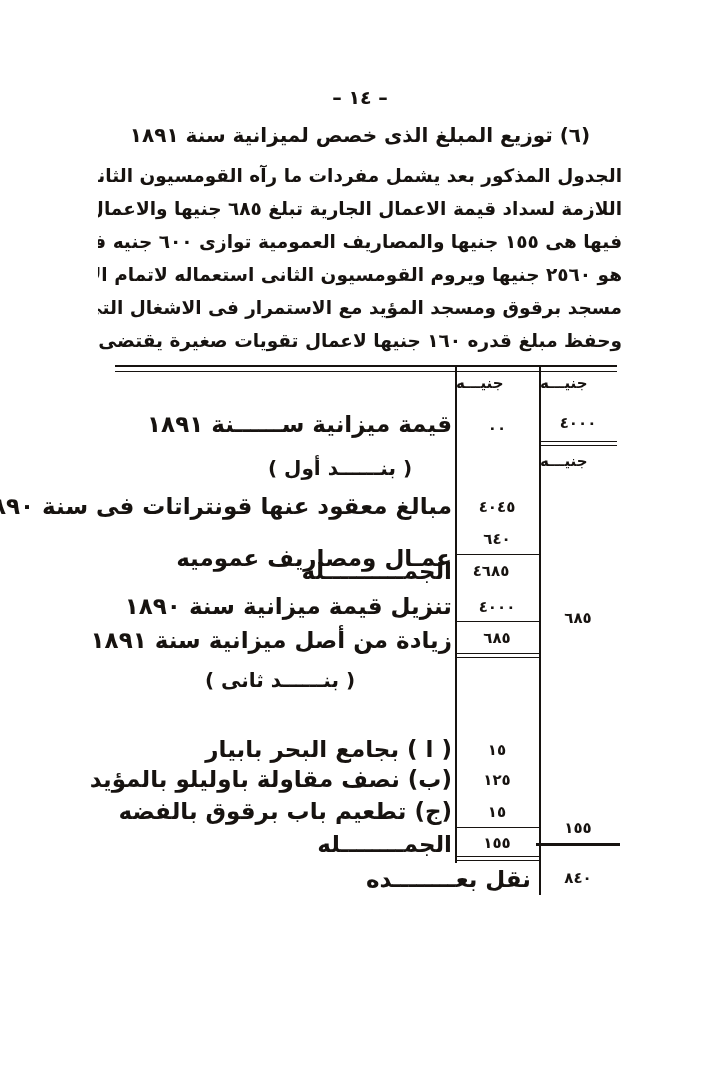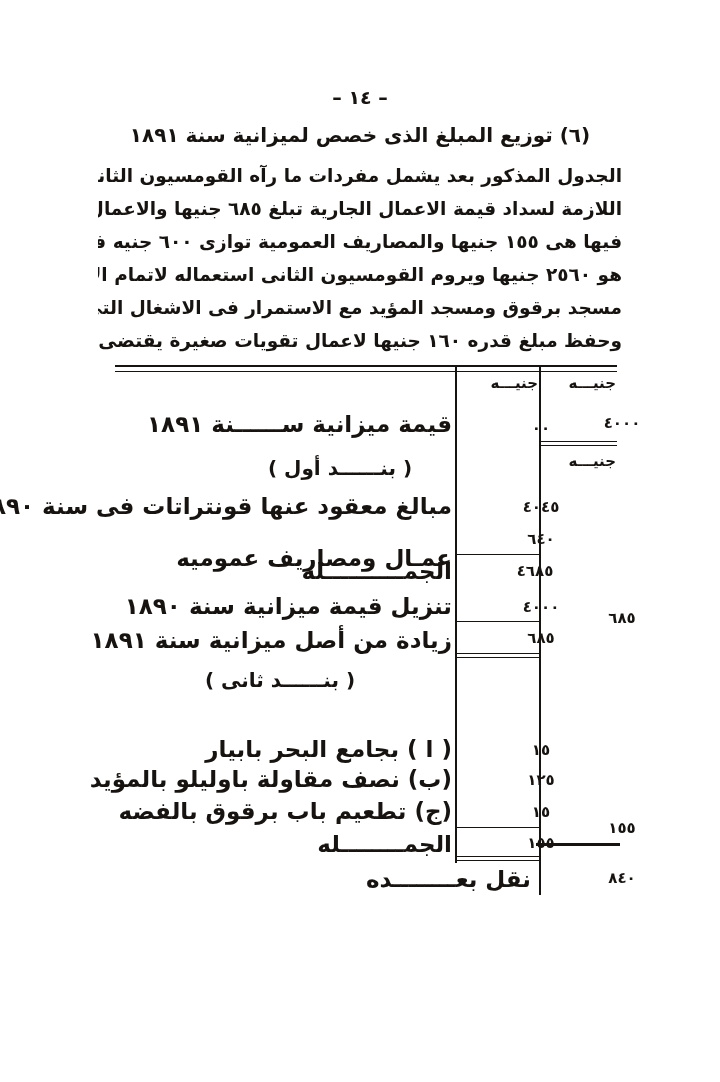--- a/index.html
+++ b/index.html
@@ -8,22 +8,22 @@
     font-family:"DejaVu Sans",sans-serif;color:#171310;direction:rtl;overflow:hidden;
   }
   .abs{position:absolute;}
   .pageno{left:100px;top:86px;width:520px;text-align:center;font-size:19px;font-weight:700;letter-spacing:2px;}
   .heading{left:100px;top:123px;width:520px;text-align:center;font-size:20px;font-weight:700;white-space:nowrap;}
   .para{left:98px;top:159px;width:524px;}
   .pline{font-size:18.5px;font-weight:700;line-height:33px;height:33px;white-space:nowrap;
          text-align:justify;text-align-last:justify;overflow:hidden;}
   .tlabel{font-size:23px;font-weight:700;white-space:nowrap;text-align:right;line-height:24px;}
   .band{font-size:20px;font-weight:700;text-align:center;white-space:nowrap;}
-  .num{font-size:15px;font-weight:700;text-align:center;white-space:nowrap;line-height:18px;padding-left:44px;}
-  .cur{font-size:15px;font-weight:700;text-align:right;white-space:nowrap;}
+  .num{font-size:15px;font-weight:700;text-align:center;white-space:nowrap;line-height:18px;}
+  .cur{font-size:15px;font-weight:700;text-align:left;white-space:nowrap;}
   .hline{background:#171310;height:1.4px;}
   .hline-thick{background:#171310;height:3px;}
   .dbl{height:4px;border-top:2.6px solid #171310;border-bottom:1.4px solid #171310;}
   .dbl-sm{height:3px;border-top:1.8px solid #171310;border-bottom:1.3px solid #171310;}
   .vline{background:#171310;width:1.6px;}
 </style>
 </head>
 <body>
 
 <div class="page">

